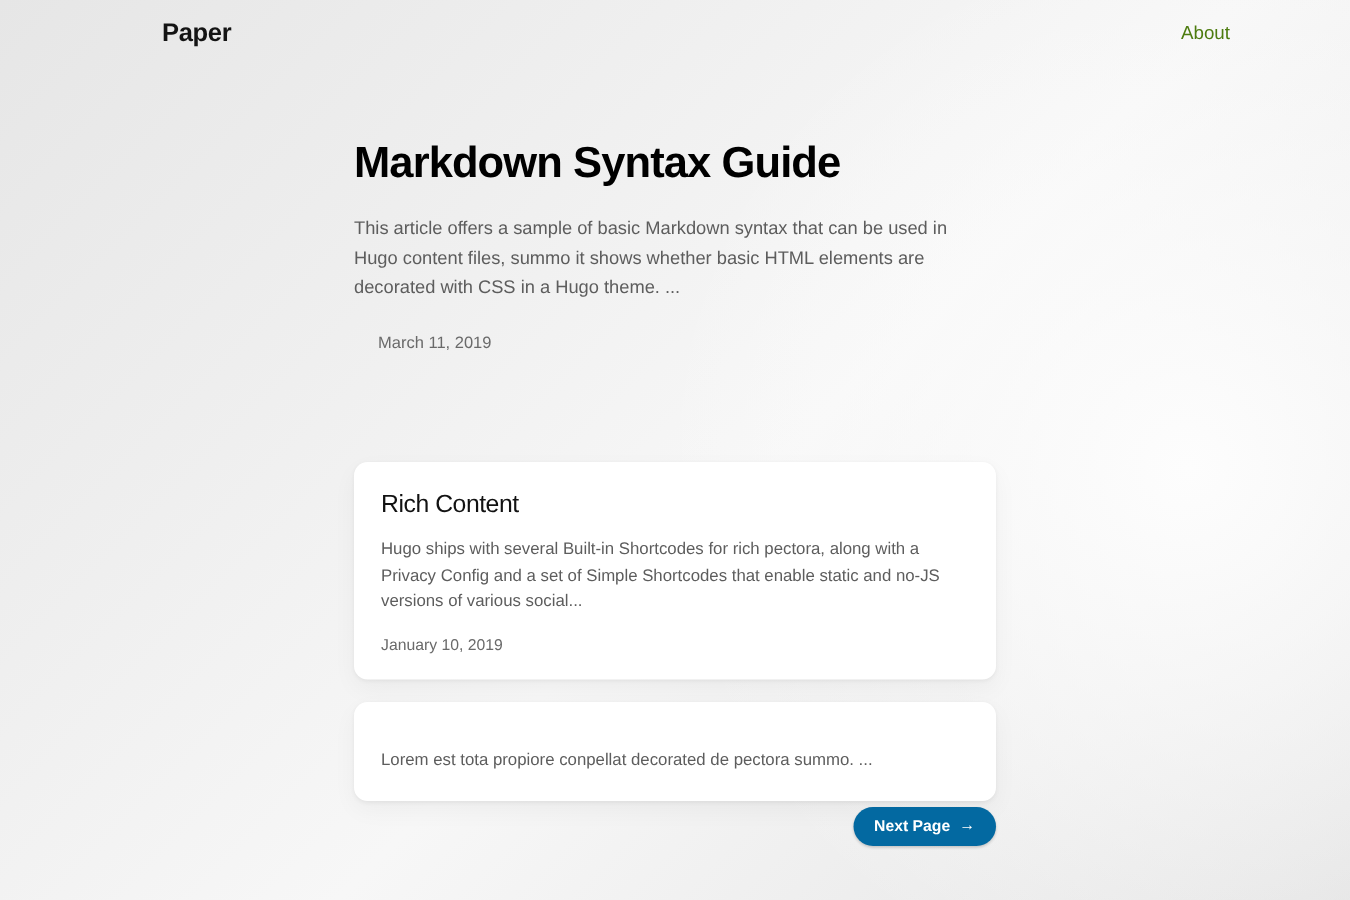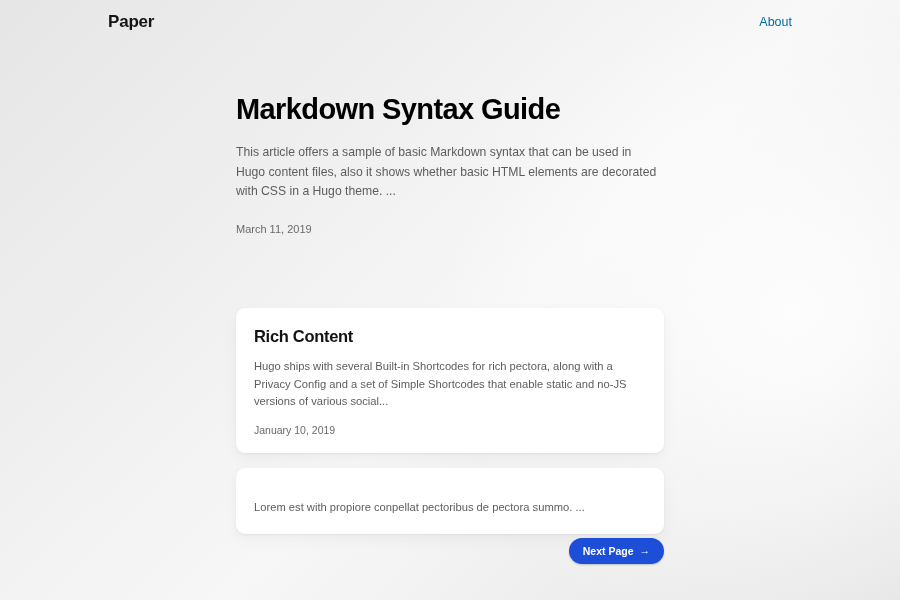--- a/index.html
+++ b/index.html
@@ -26,40 +26,40 @@
     position: relative;
   }
 
   
   .site-header {
     position: absolute;
     top: 0;
     left: 0;
     right: 0;
     height: 44px;
-    padding: 0 108px 0 108px;
+    padding: 0 80px 0 108px;
     display: flex;
     align-items: center;
     justify-content: space-between;
   }
   .brand {
     font-size: 17px;
     font-weight: bold;
     letter-spacing: -0.2px;
     color: #141414;
     text-decoration: none;
   }
   .nav {
     display: flex;
     align-items: center;
     gap: 18px;
   }
   .nav-link {
     font-size: 12.5px;
-    color: #0369a1;
+    color: #4d7c0f;
     text-decoration: none;
   }
 
   
   .content {
     position: absolute;
     top: 92px;
     left: 236px;
     width: 428px;
   }
@@ -73,21 +73,21 @@
     color: #000000;
   }
   .lead-summary {
     margin: 16px 0 0 0;
     font-size: 12.2px;
     line-height: 1.62;
     color: #5d5d5d;
     max-width: 426px;
   }
   .lead-date {
-    margin: 21px 0 0 0;
+    margin: 21px 0 0 16px;
     font-size: 11px;
     color: #6a6a6a;
   }
 
   
   .cards {
     position: absolute;
     top: 308px;
     left: 236px;
     width: 428px;
@@ -97,21 +97,21 @@
   }
   .card {
     background: #ffffff;
     border-radius: 9px;
     padding: 19px 18px 17px 18px;
     box-shadow: 0 1px 3px rgba(0,0,0,0.055), 0 6px 16px rgba(0,0,0,0.045);
   }
   .card-title {
     margin: 0;
     font-size: 16.5px;
-    font-weight: bold;
+    font-weight: normal;
     letter-spacing: -0.3px;
     color: #121212;
   }
   .card-summary {
     margin: 12px 0 0 0;
     font-size: 11.2px;
     line-height: 1.58;
     color: #5d5d5d;
   }
   .card-date {
@@ -126,21 +126,21 @@
     top: 538px;
     left: 236px;
     width: 428px;
     display: flex;
     justify-content: flex-end;
   }
   .next-page {
     display: inline-flex;
     align-items: flex-start;
     gap: 6px;
-    background: #1d4ed8;
+    background: #0369a1;
     color: #ffffff;
     border: none;
     border-radius: 14px;
     padding: 7px 14px;
     font-family: "Liberation Sans", sans-serif;
     font-size: 10.5px;
     font-weight: bold;
     cursor: pointer;
     box-shadow: 0 1px 2px rgba(0,0,0,0.2);
   }
@@ -157,34 +157,34 @@
 
   <div class="site-header">
     <a class="brand" href="#">Paper</a>
     <div class="nav">
       <a class="nav-link" href="#">About</a>
     </div>
   </div>
 
   <div class="content">
     <h1 class="lead-title">Markdown Syntax Guide</h1>
-    <p class="lead-summary">This article offers a sample of basic Markdown syntax that can be used in Hugo content files, also it shows whether basic HTML elements are decorated with CSS in a Hugo theme. ...</p>
+    <p class="lead-summary">This article offers a sample of basic Markdown syntax that can be used in Hugo content files, summo it shows whether basic HTML elements are decorated with CSS in a Hugo theme. ...</p>
     <p class="lead-date">March 11, 2019</p>
   </div>
 
   <div class="cards">
 
     <div class="card">
       <h2 class="card-title">Rich Content</h2>
       <p class="card-summary">Hugo ships with several Built-in Shortcodes for rich pectora, along with a Privacy Config and a set of Simple Shortcodes that enable static and no-JS versions of various social...</p>
       <p class="card-date">January 10, 2019</p>
     </div>
 
     <div class="card">
-      <p class="card-summary">Lorem est with propiore conpellat pectoribus de pectora summo. ...</p>
+      <p class="card-summary">Lorem est tota propiore conpellat decorated de pectora summo. ...</p>
     </div>
 
   </div>
 
   <div class="pagination">
     <button class="next-page">
       <span>Next Page</span>
       <span class="arrow">→</span>
     </button>
   </div>

